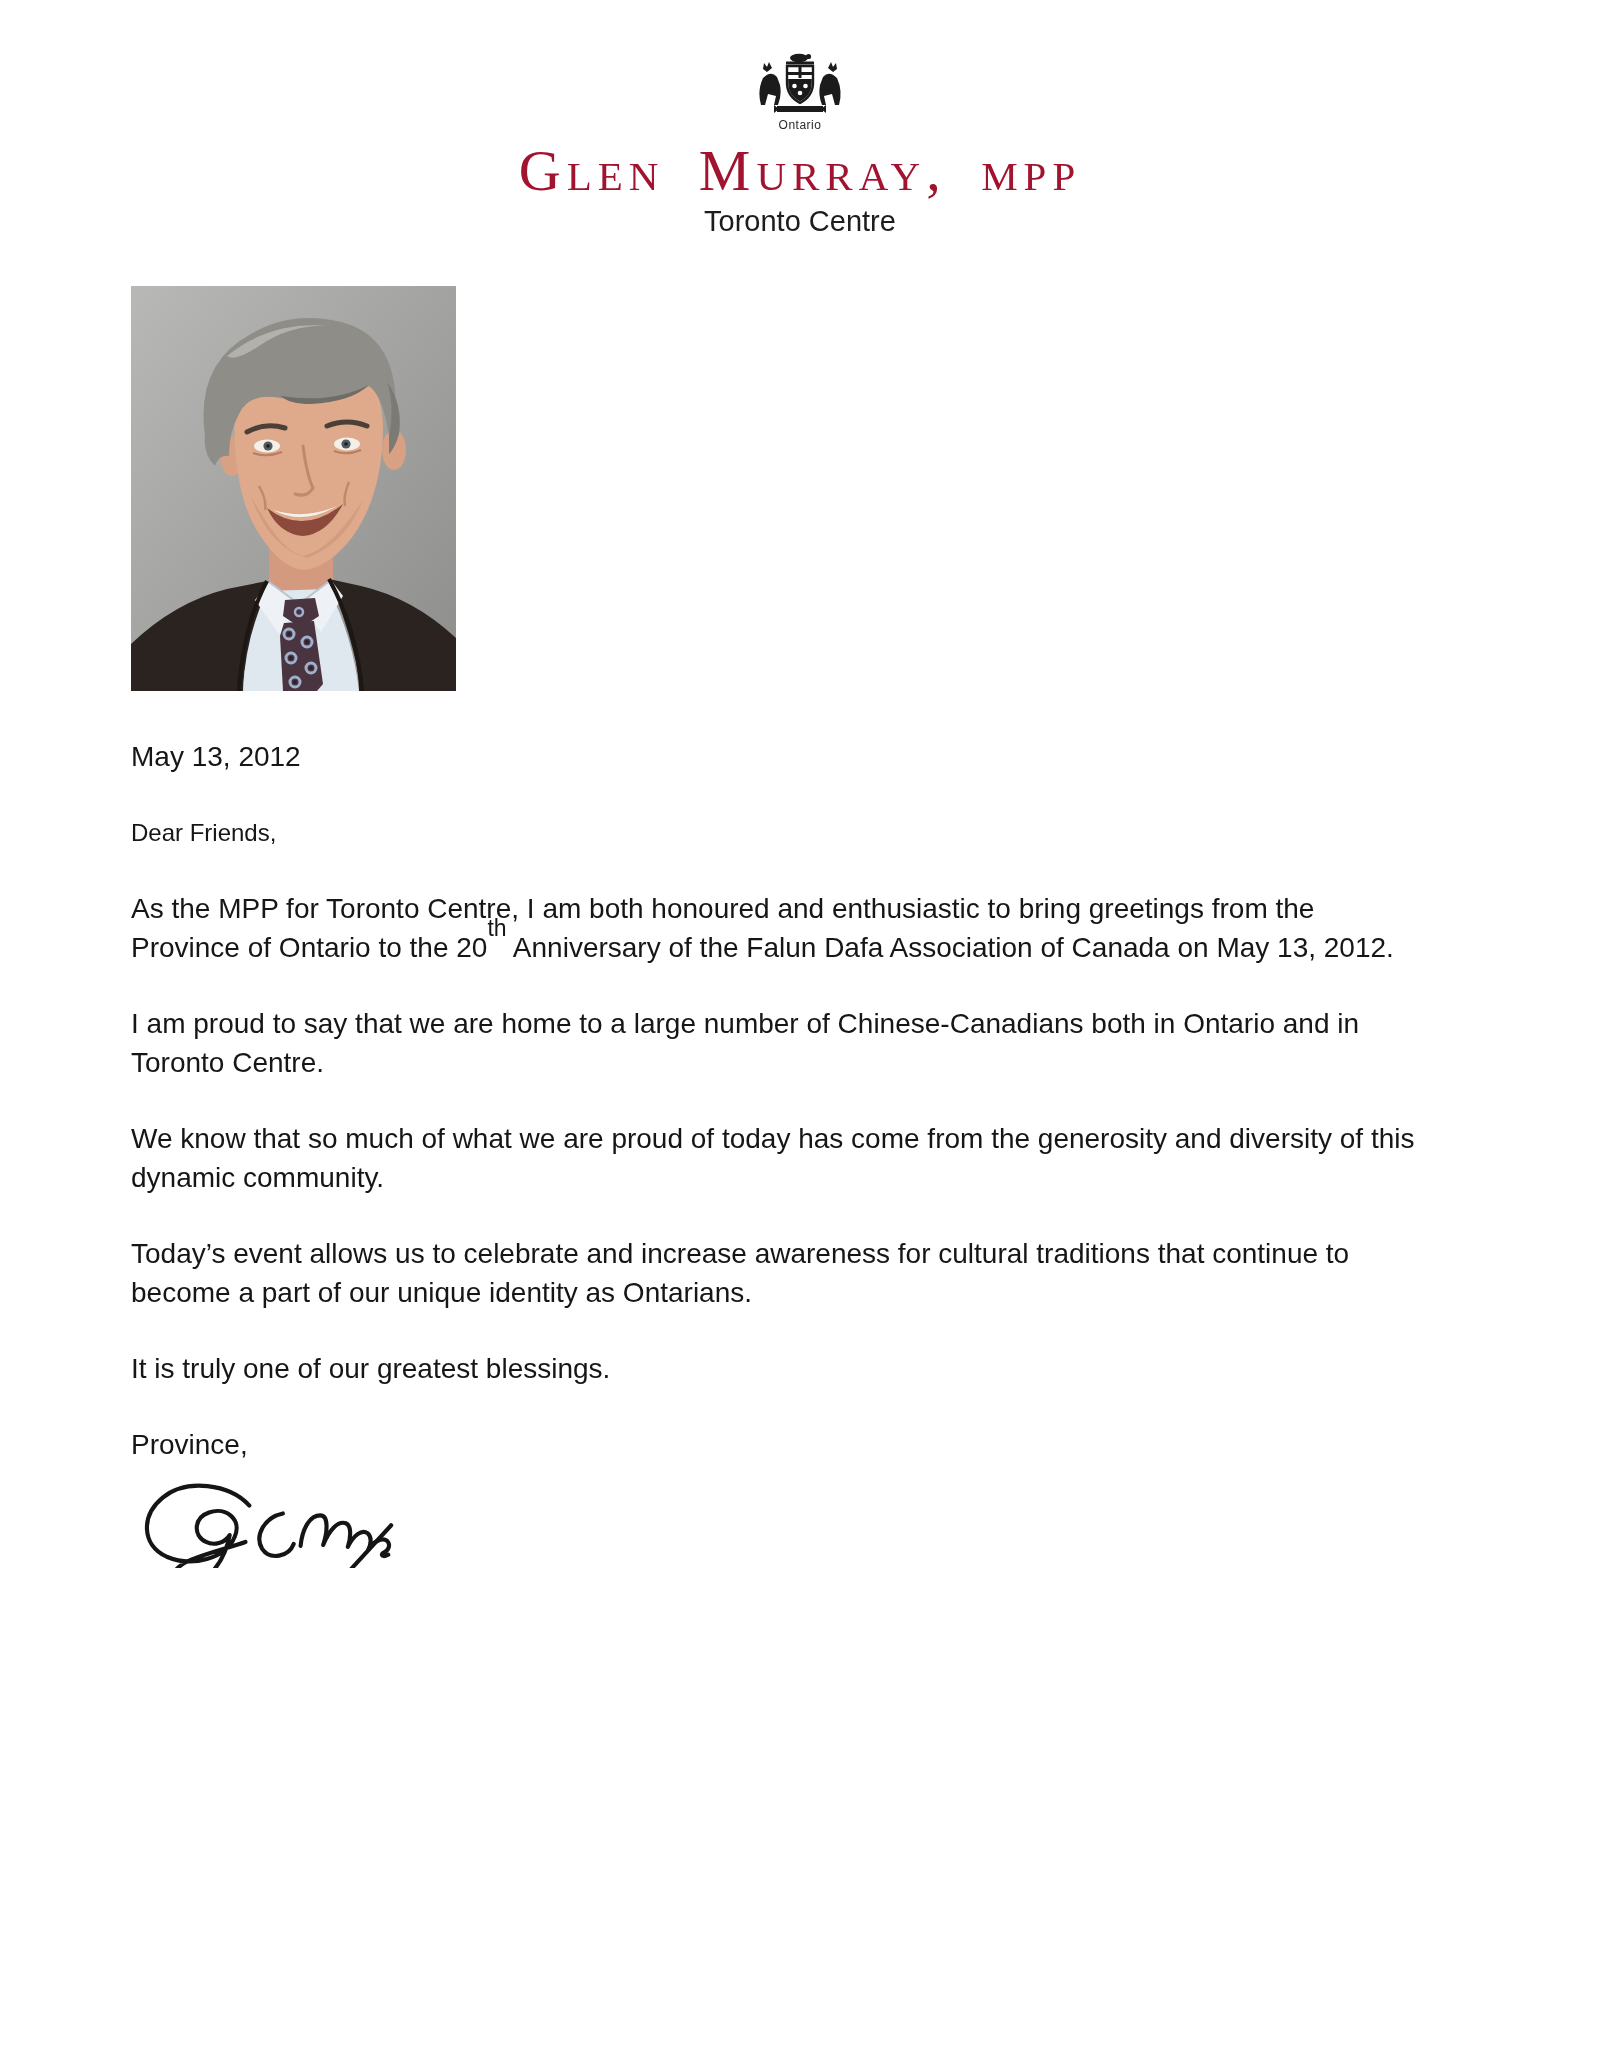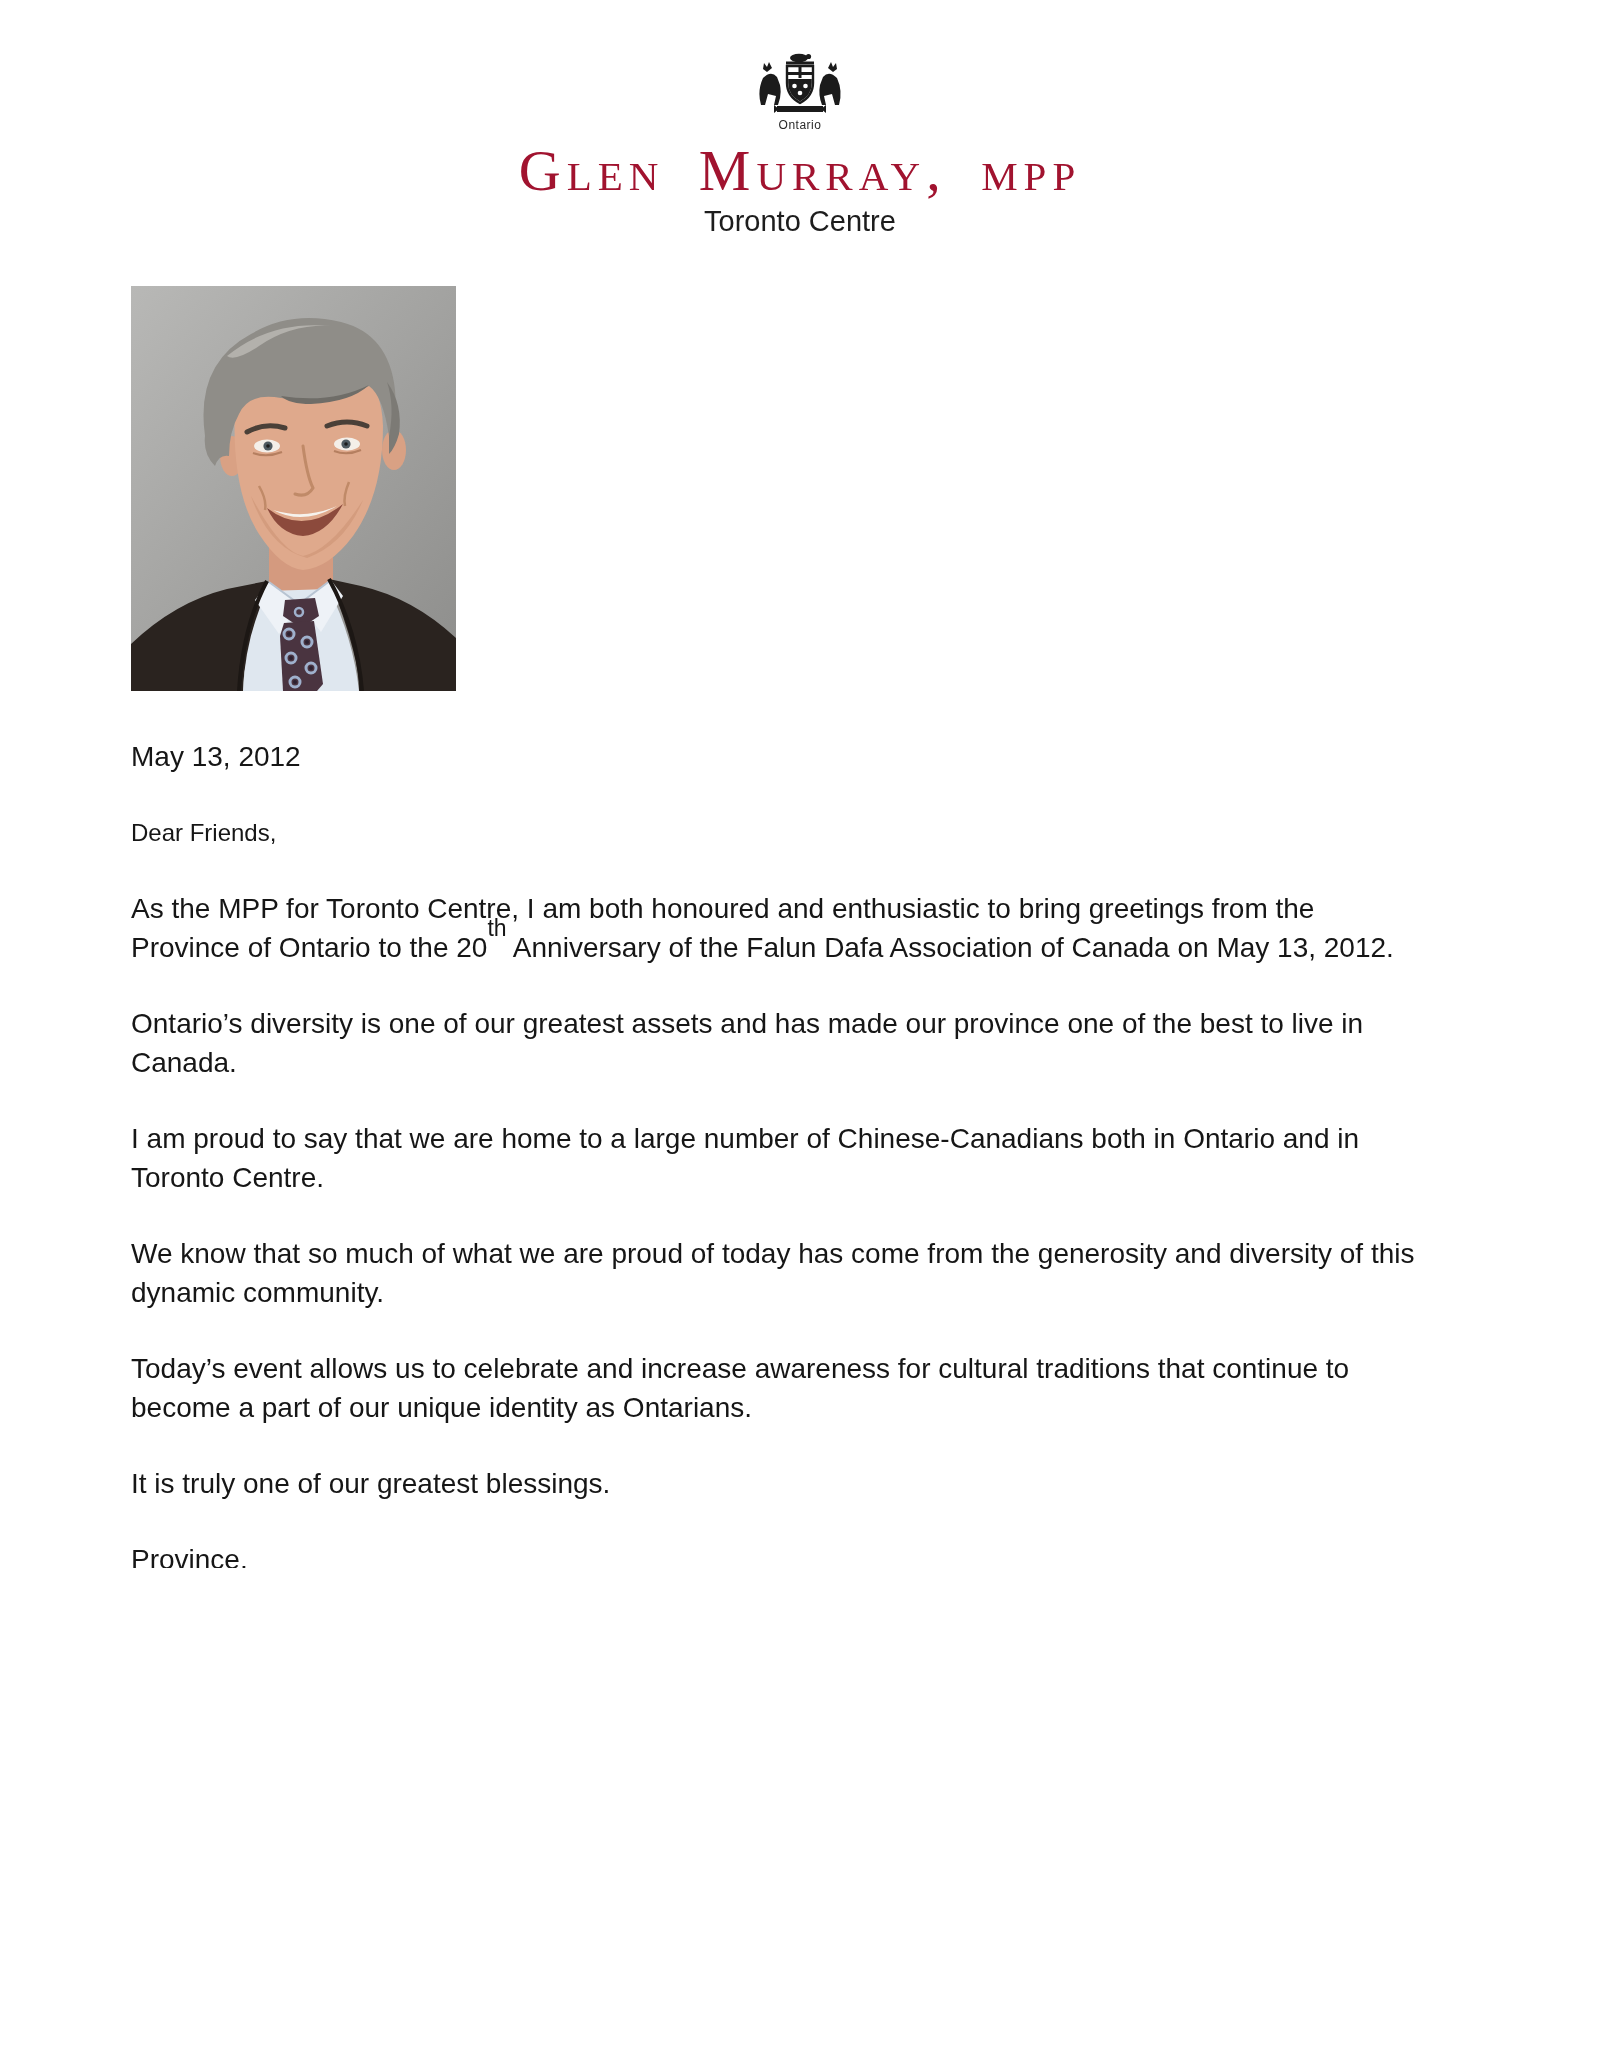--- a/index.html
+++ b/index.html
@@ -185,22 +185,20 @@
     </svg>
 
     <div class="date-line">May 13, 2012</div>
 
 
     <div class="salutation">Dear Friends,</div>
 
     <p class="body-par"><span>As the MPP for Toronto Centre, I am both honoured and enthusiastic to bring greetings from the
 Province of Ontario to the 20</span><sup>th</sup><span> Anniversary of the Falun Dafa Association of Canada on May 13, 2012.</span></p>
 
-    <p class="body-par">Ontario’s diversity is one of our greatest assets and has made our province one of the best to live in
-Canada.</p>
 
     <p class="body-par">I am proud to say that we are home to a large number of Chinese-Canadians both in Ontario and in
 Toronto Centre.</p>
 
     <p class="body-par">We know that so much of what we are proud of today has come from the generosity and diversity of this
 dynamic community.</p>
 
     <p class="body-par">Today’s event allows us to celebrate and increase awareness for cultural traditions that continue to
 become a part of our unique identity as Ontarians.</p>
 

